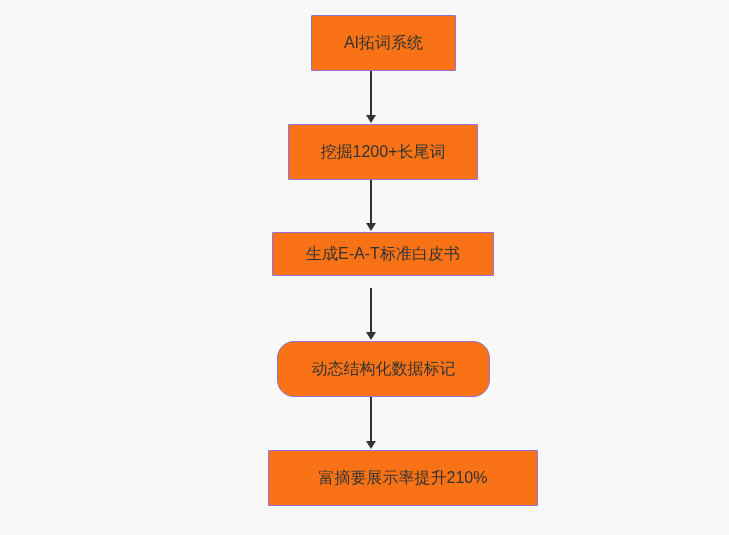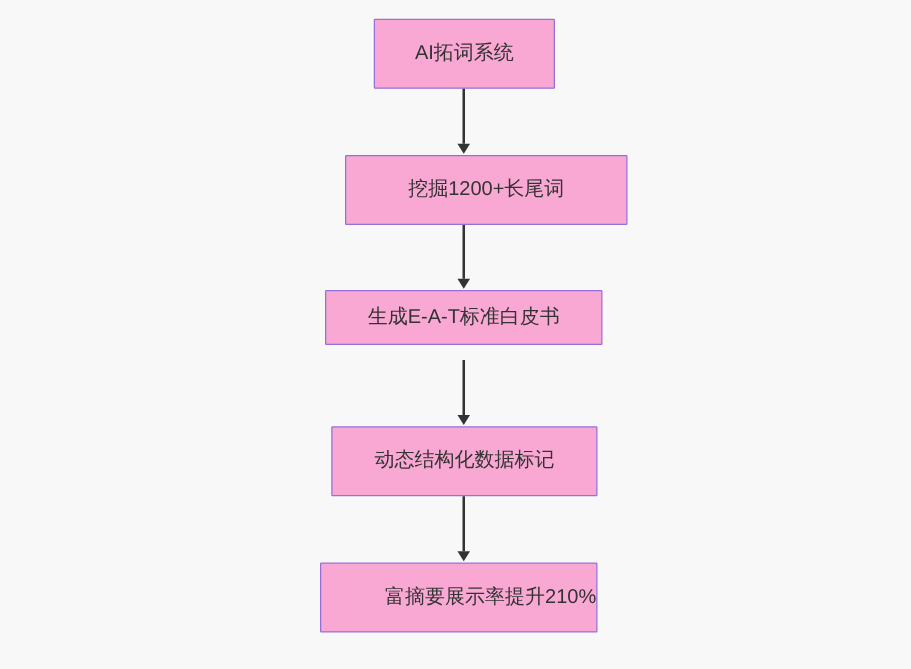--- a/index.html
+++ b/index.html
@@ -16,32 +16,33 @@
   }
   .canvas {
     position: absolute;
     left: 0;
     top: 0;
     width: 729px;
     height: 535px;
   }
   .node {
     position: absolute;
-    background: #f9a8d4;
+    background: #f97316;
     border: 1px solid #9370DB;
     border-radius: 1px;
     box-sizing: border-box;
     display: flex;
     align-items: center;
     justify-content: center;
     color: #333333;
     font-size: 16px;
     line-height: 1.2;
     text-align: center;
     white-space: nowrap;
+    margin-left: 12px;
   }
   .edge {
     position: absolute;
     width: 12px;
     margin-left: -6px; 
     display: flex;
     flex-direction: column;
     align-items: center;
   }
   .edge .shaft {
@@ -52,24 +53,24 @@
   .edge .head {
     width: 0;
     height: 0;
     border-left: 5px solid transparent;
     border-right: 5px solid transparent;
     border-top: 8px solid #333333;
   }
 
   
   #node-0 { left: 299px; top: 15px;  width: 145px; height: 56px; }
-  #node-1 { left: 276px; top: 124px; width: 226px; height: 56px; }
+  #node-1 { left: 276px; top: 124px; width: 190px; height: 56px; }
   #node-2 { left: 260px; top: 232px; width: 222px; height: 44px; }
-  #node-3 { left: 265px; top: 341px; width: 213px; height: 56px; }
-  #node-4 { left: 256px; top: 450px; width: 222px; height: 56px; justify-content: flex-end; }
+  #node-3 { left: 265px; top: 341px; width: 213px; height: 56px; border-radius: 17px; }
+  #node-4 { left: 256px; top: 450px; width: 270px; height: 56px; }
 
   
   #edge-0 { left: 371px; top: 71px;  height: 52px; }
   #edge-1 { left: 371px; top: 180px; height: 51px; }
   #edge-2 { left: 371px; top: 288px; height: 52px; }
   #edge-3 { left: 371px; top: 397px; height: 52px; }
 </style>
 </head>
 <body>
 

